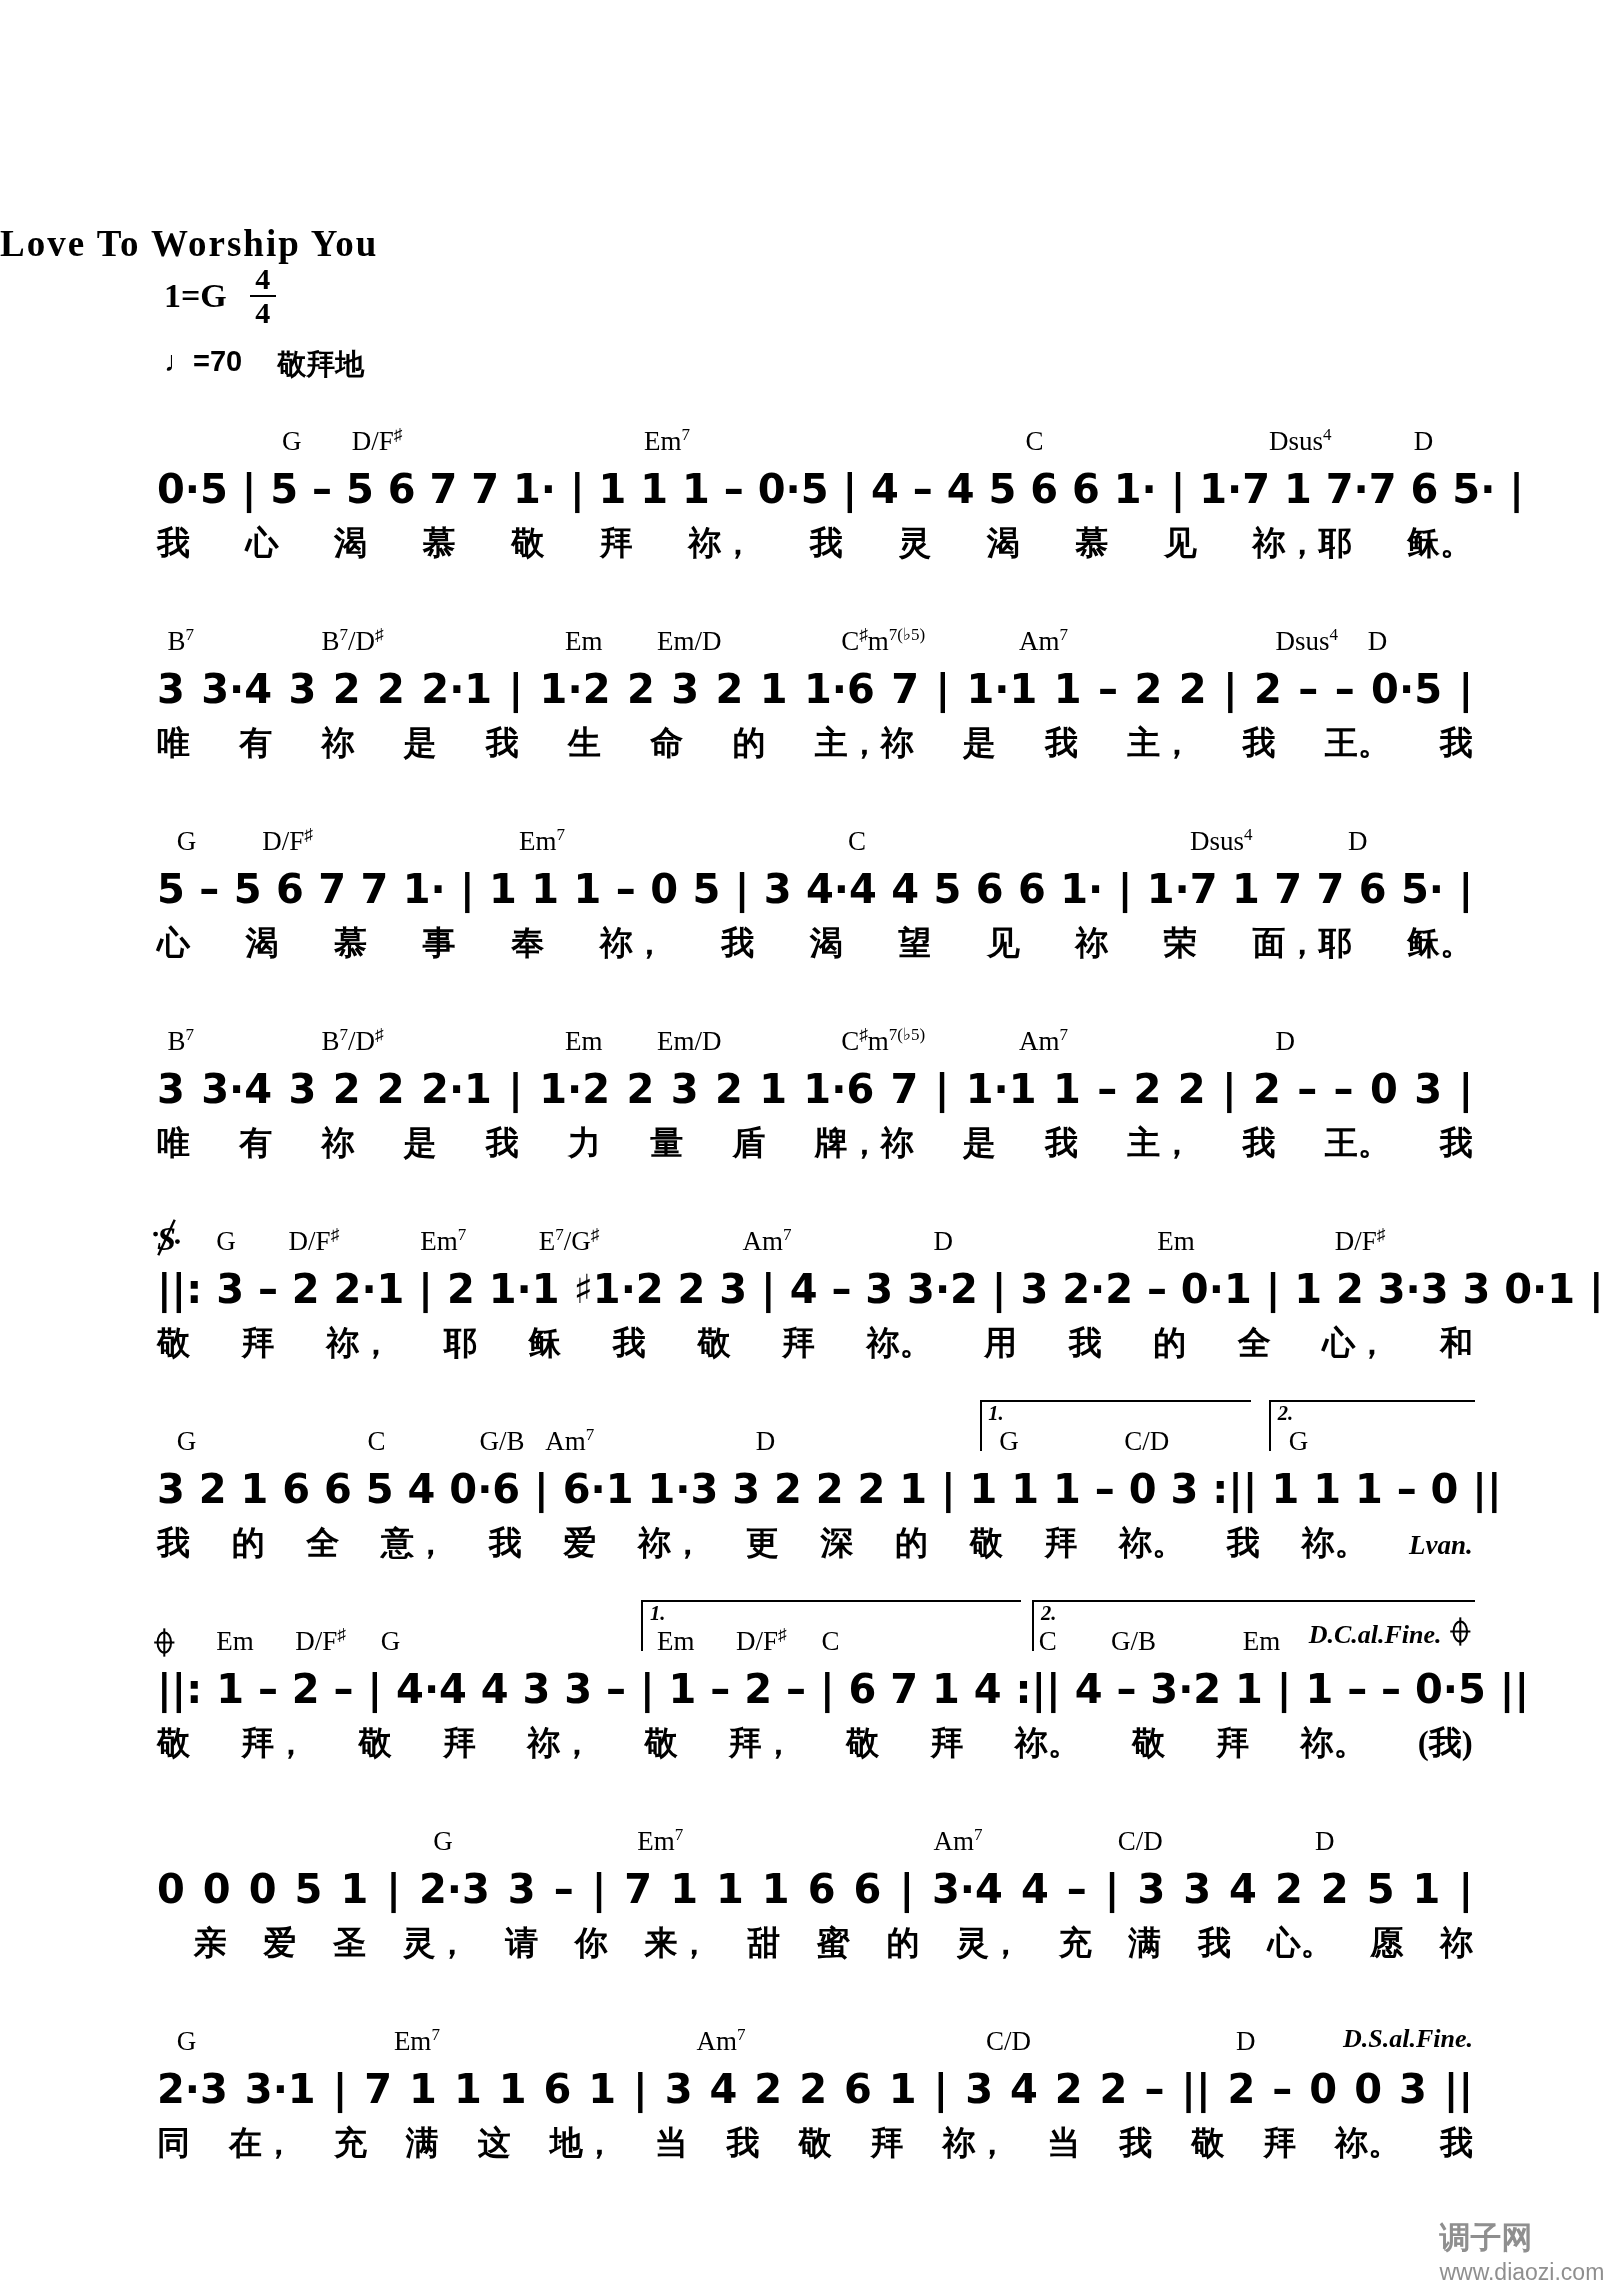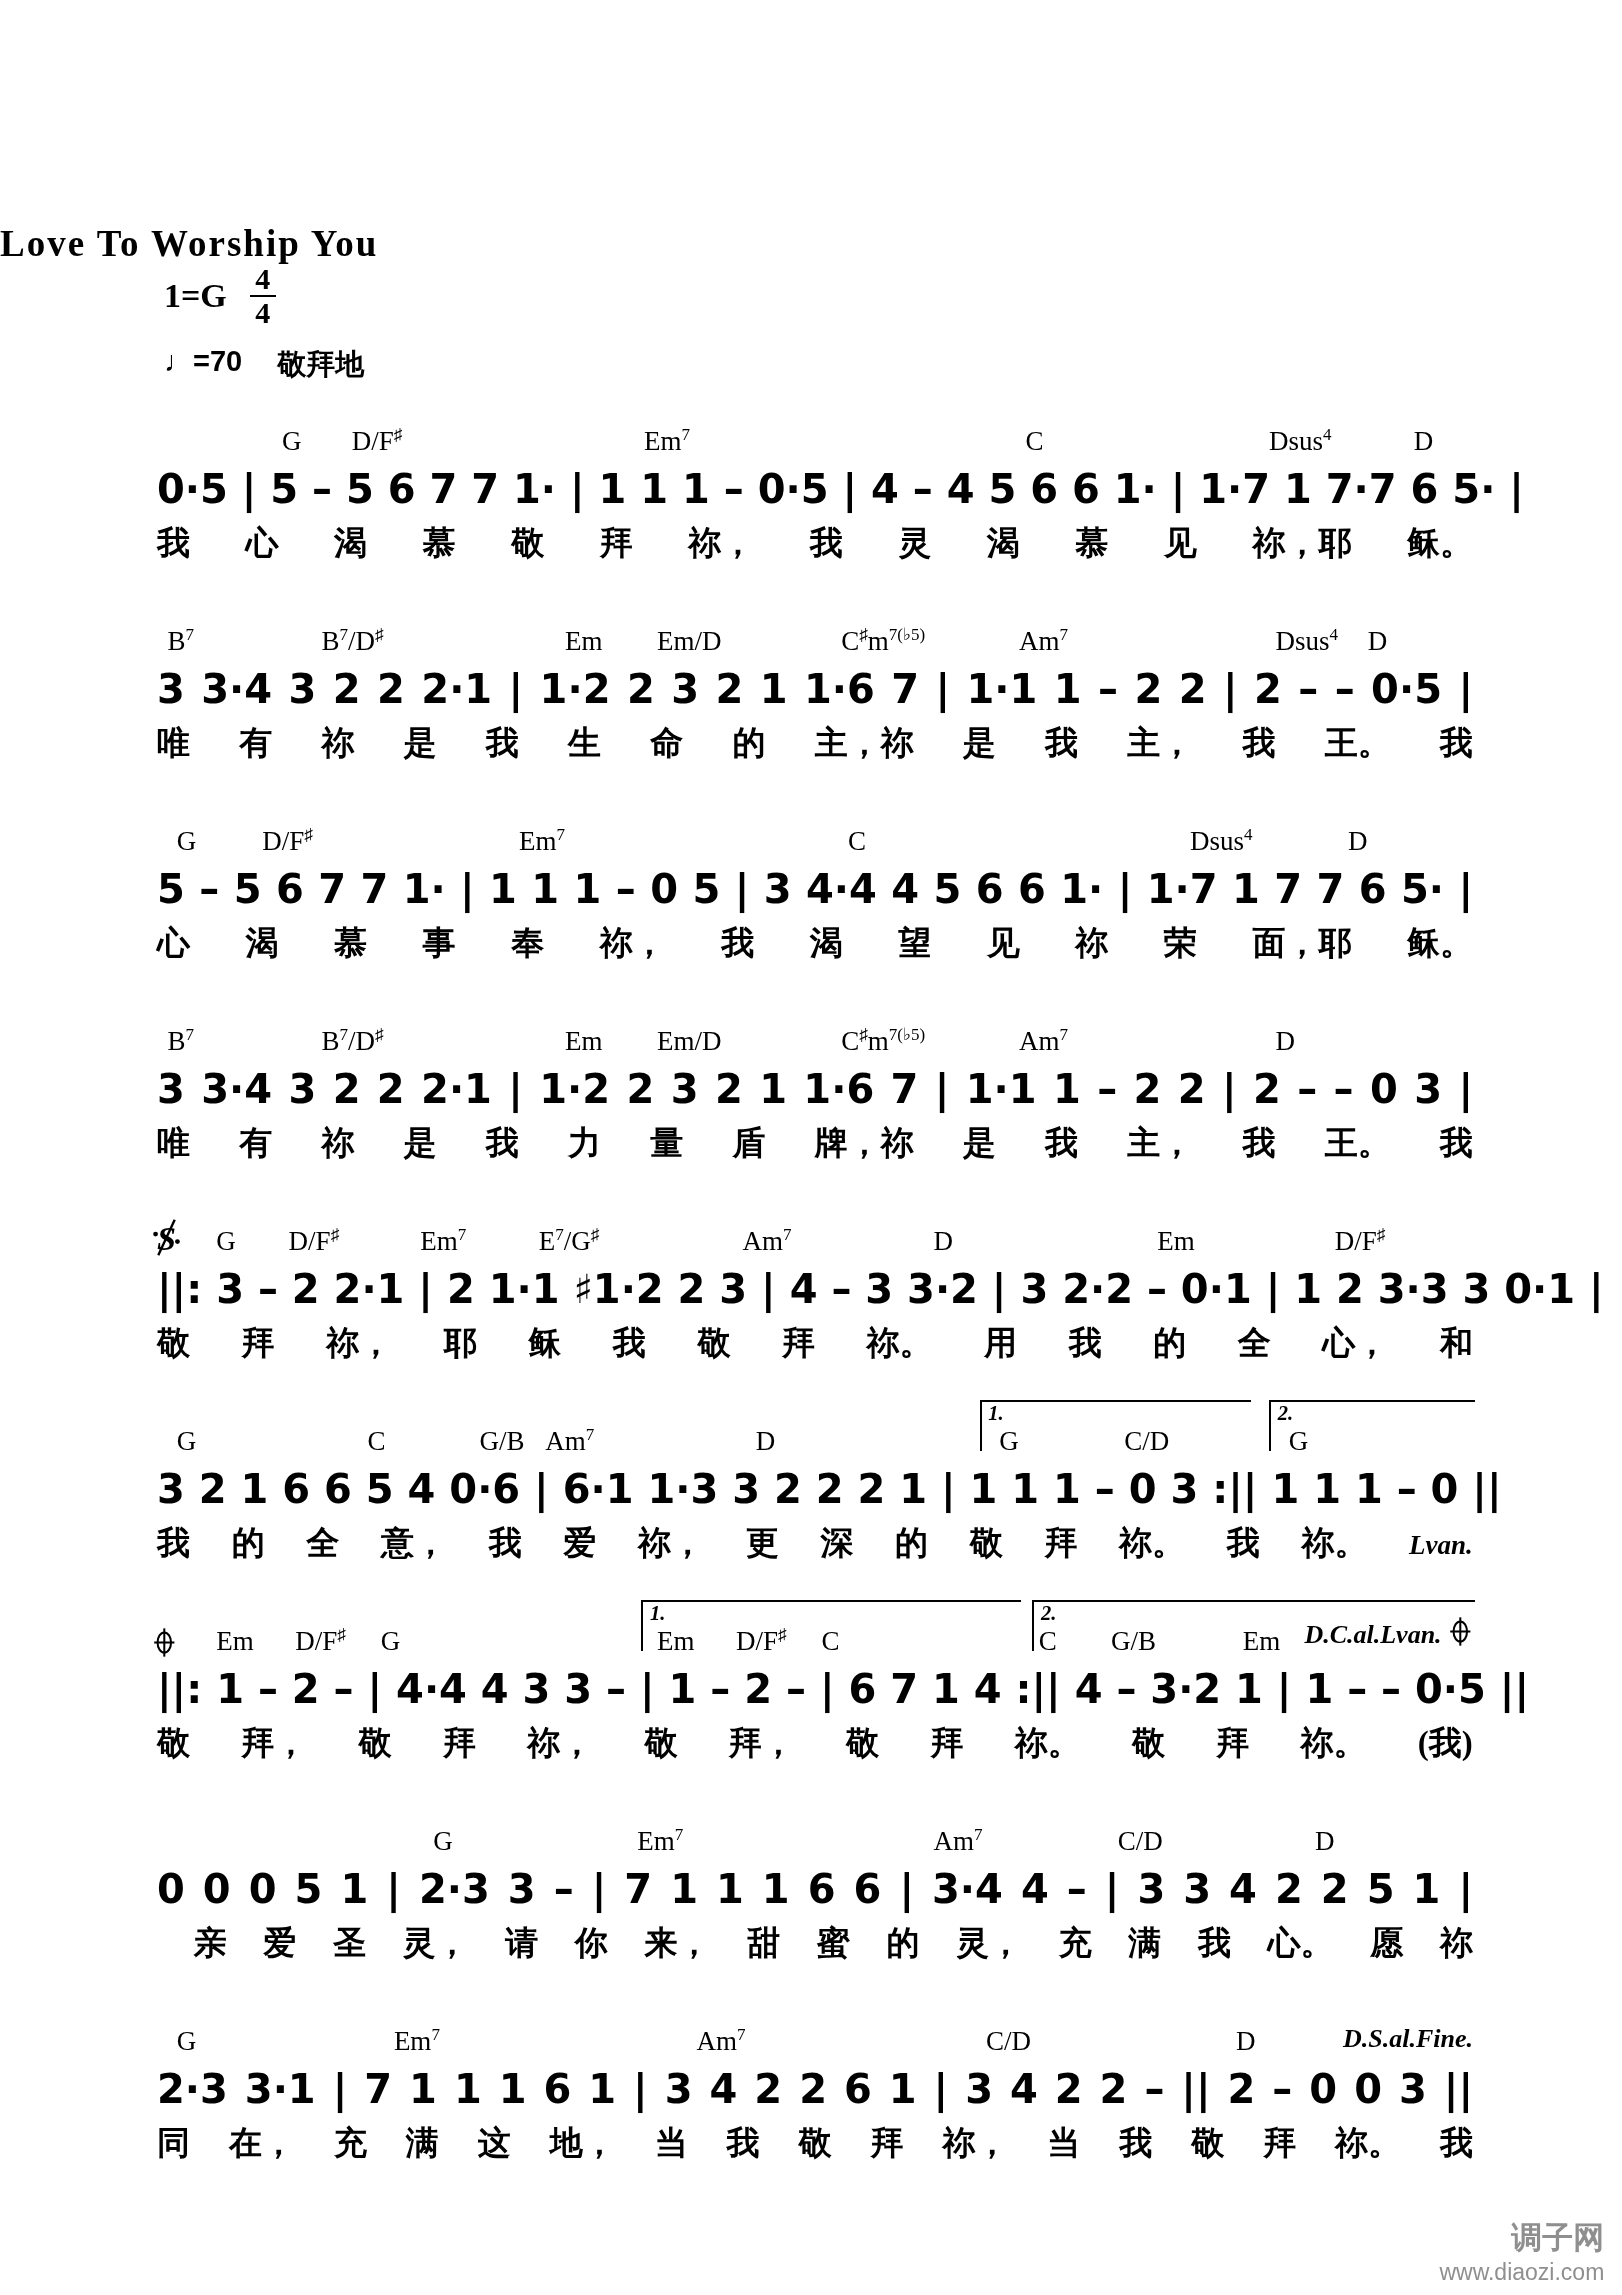--- a/index.html
+++ b/index.html
@@ -28,21 +28,21 @@
          font-style:italic;display:flex;align-items:center;gap:6.8px;}
   .volta{position:absolute;top:-4.1px;height:49px;border-top:2.7px solid #000;border-left:2.7px solid #000;}
   .volta-label{font-size:20.5px;font-style:italic;font-weight:bold;margin-left:6.8px;display:inline-block;}
   .notes-row{height:64px;line-height:64px;font-family:"DejaVu Sans",sans-serif;
          font-weight:bold;font-size:40px;white-space:nowrap;
          text-align:justify;text-align-last:justify;}
   .lyrics-row{height:57px;display:flex;justify-content:space-between;align-items:baseline;
          font-size:33px;font-weight:600;}
   .lyric{white-space:nowrap;}
   .end-text{font-size:27px;font-weight:bold;font-style:italic;font-family:"Liberation Serif",serif;}
-  .watermark{position:absolute;right:17.7px;bottom:8.2px;text-align:right;color:#8f8f8f;
+  .watermark{position:absolute;right:17.7px;bottom:8.2px;color:#8f8f8f;
          font-family:"Liberation Sans",sans-serif;line-height:1.25;margin-top:24px;}
   .wm1{font-size:31px;font-weight:bold;}
   .wm2{font-size:23px;}
 </style>
 </head>
 <body>
 
 <div class="sheet">
   <div class="subtitle">Love To Worship You</div>
 
@@ -255,21 +255,21 @@
           <span class="chord" style="left: 4.5%;">Em</span>
           <span class="chord" style="left: 10.5%;">D/F<sup>♯</sup></span>
           <span class="chord" style="left: 17%;">G</span>
           <span class="chord" style="left: 38%;">Em</span>
           <span class="chord" style="left: 44%;">D/F<sup>♯</sup></span>
           <span class="chord" style="left: 50.5%;">C</span>
           <span class="chord" style="left: 67%;">C</span>
           <span class="chord" style="left: 72.5%;">G/B</span>
           <span class="chord" style="left: 82.5%;">Em</span>
           <span class="chord-right">
-            <span>D.C.al.Lvan.</span>
+            <span>D.C.al.Fine.</span>
             <span><svg width="24.6" height="31" viewBox="0 0 36 46">
                 <ellipse cx="18" cy="23" rx="10" ry="15" fill="none" stroke="#000" stroke-width="3"></ellipse>
                 <line x1="18" y1="2" x2="18" y2="44" stroke="#000" stroke-width="3"></line>
                 <line x1="3" y1="23" x2="33" y2="23" stroke="#000" stroke-width="3"></line>
               </svg></span>
           </span>
         </div>
         <div class="notes-row">||: 1 – 2 – | 4·4 4 3 3 – | 1 – 2 – | 6 7 1 4 :|| 4 – 3·2 1 | 1 – – 0·5 ||</div>
         <div class="lyrics-row">
           <span class="lyric">敬</span>

